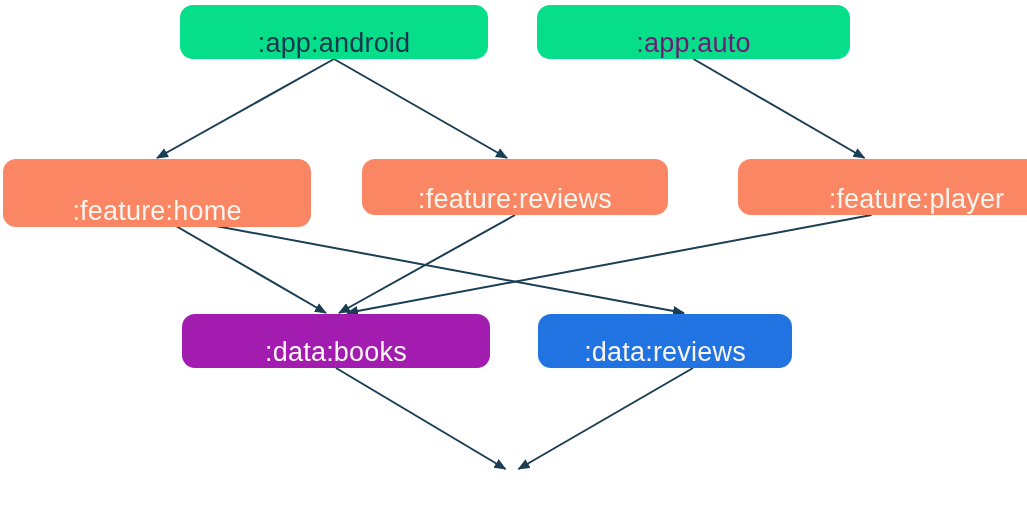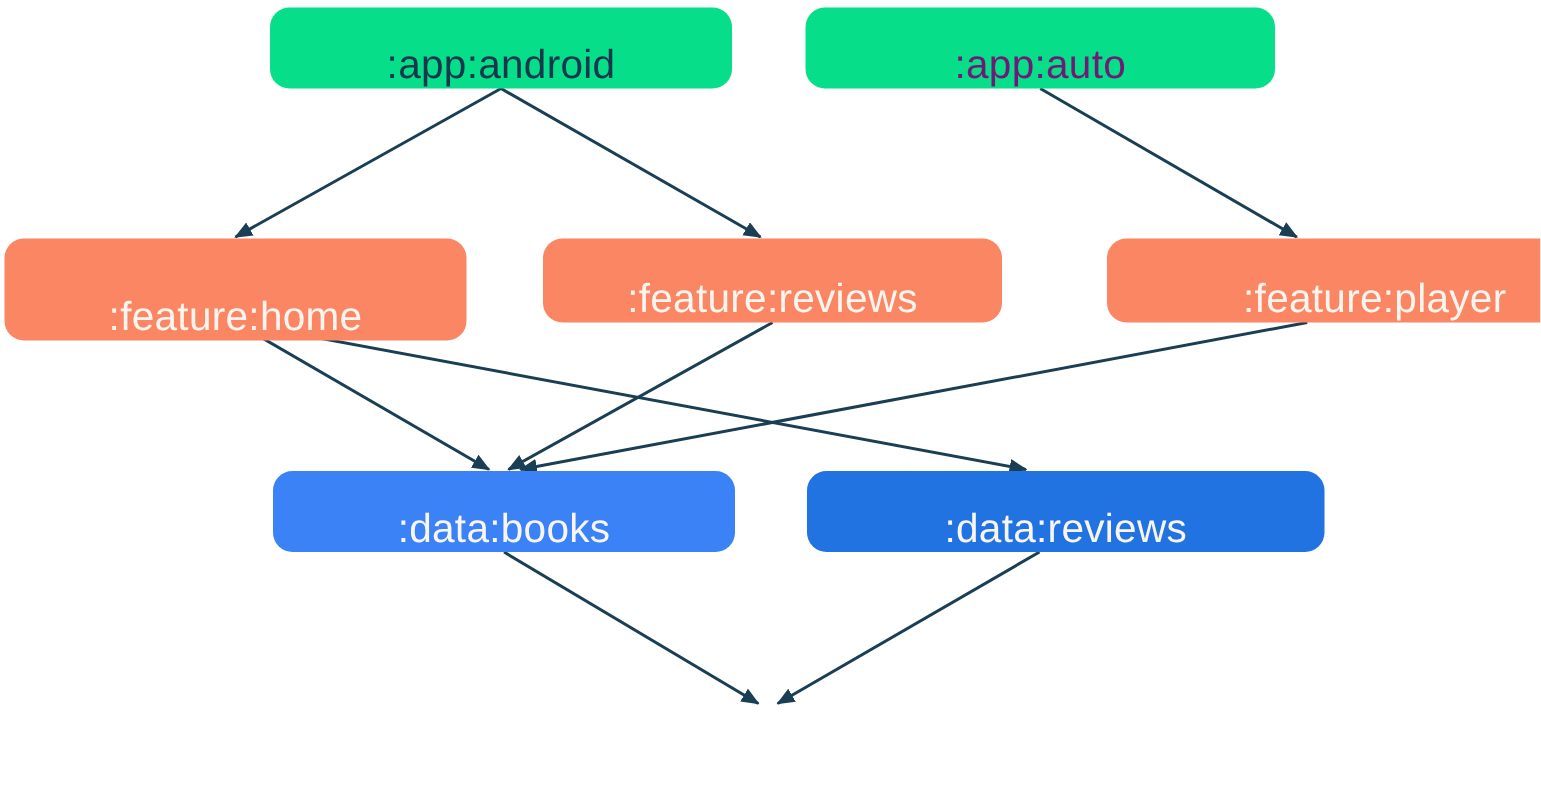--- a/index.html
+++ b/index.html
@@ -69,19 +69,19 @@
   </div>
     <div class="node" style="left: 3px; top: 159px; width: 308px; height: 68px; background: rgb(250, 134, 100); color: rgb(248, 245, 239);">
     <span class="label">:feature:home</span>
   </div>
     <div class="node" style="left: 362px; top: 159px; width: 306px; height: 56px; background: rgb(250, 134, 100); color: rgb(248, 245, 239);">
     <span class="label">:feature:reviews</span>
   </div>
     <div class="node" style="left: 718px; top: 159px; width: 357px; height: 56px; background: rgb(250, 134, 100); color: rgb(248, 245, 239); margin-left: 20px;">
     <span class="label">:feature:player</span>
   </div>
-    <div class="node" style="left: 182px; top: 314px; width: 308px; height: 54px; background: #3b82f6; color: rgb(248, 245, 239);">
+    <div class="node" style="left: 182px; top: 314px; width: 308px; height: 54px; background: #a21caf; color: rgb(248, 245, 239);">
     <span class="label">:data:books</span>
   </div>
-    <div class="node" style="left: 538px; top: 314px; width: 345px; height: 54px; background: rgb(33, 115, 226); color: rgb(248, 245, 239);">
+    <div class="node" style="left: 538px; top: 314px; width: 254px; height: 54px; background: rgb(33, 115, 226); color: rgb(248, 245, 239);">
     <span class="label">:data:reviews</span>
   </div>
   </div>
 
 </body></html>

